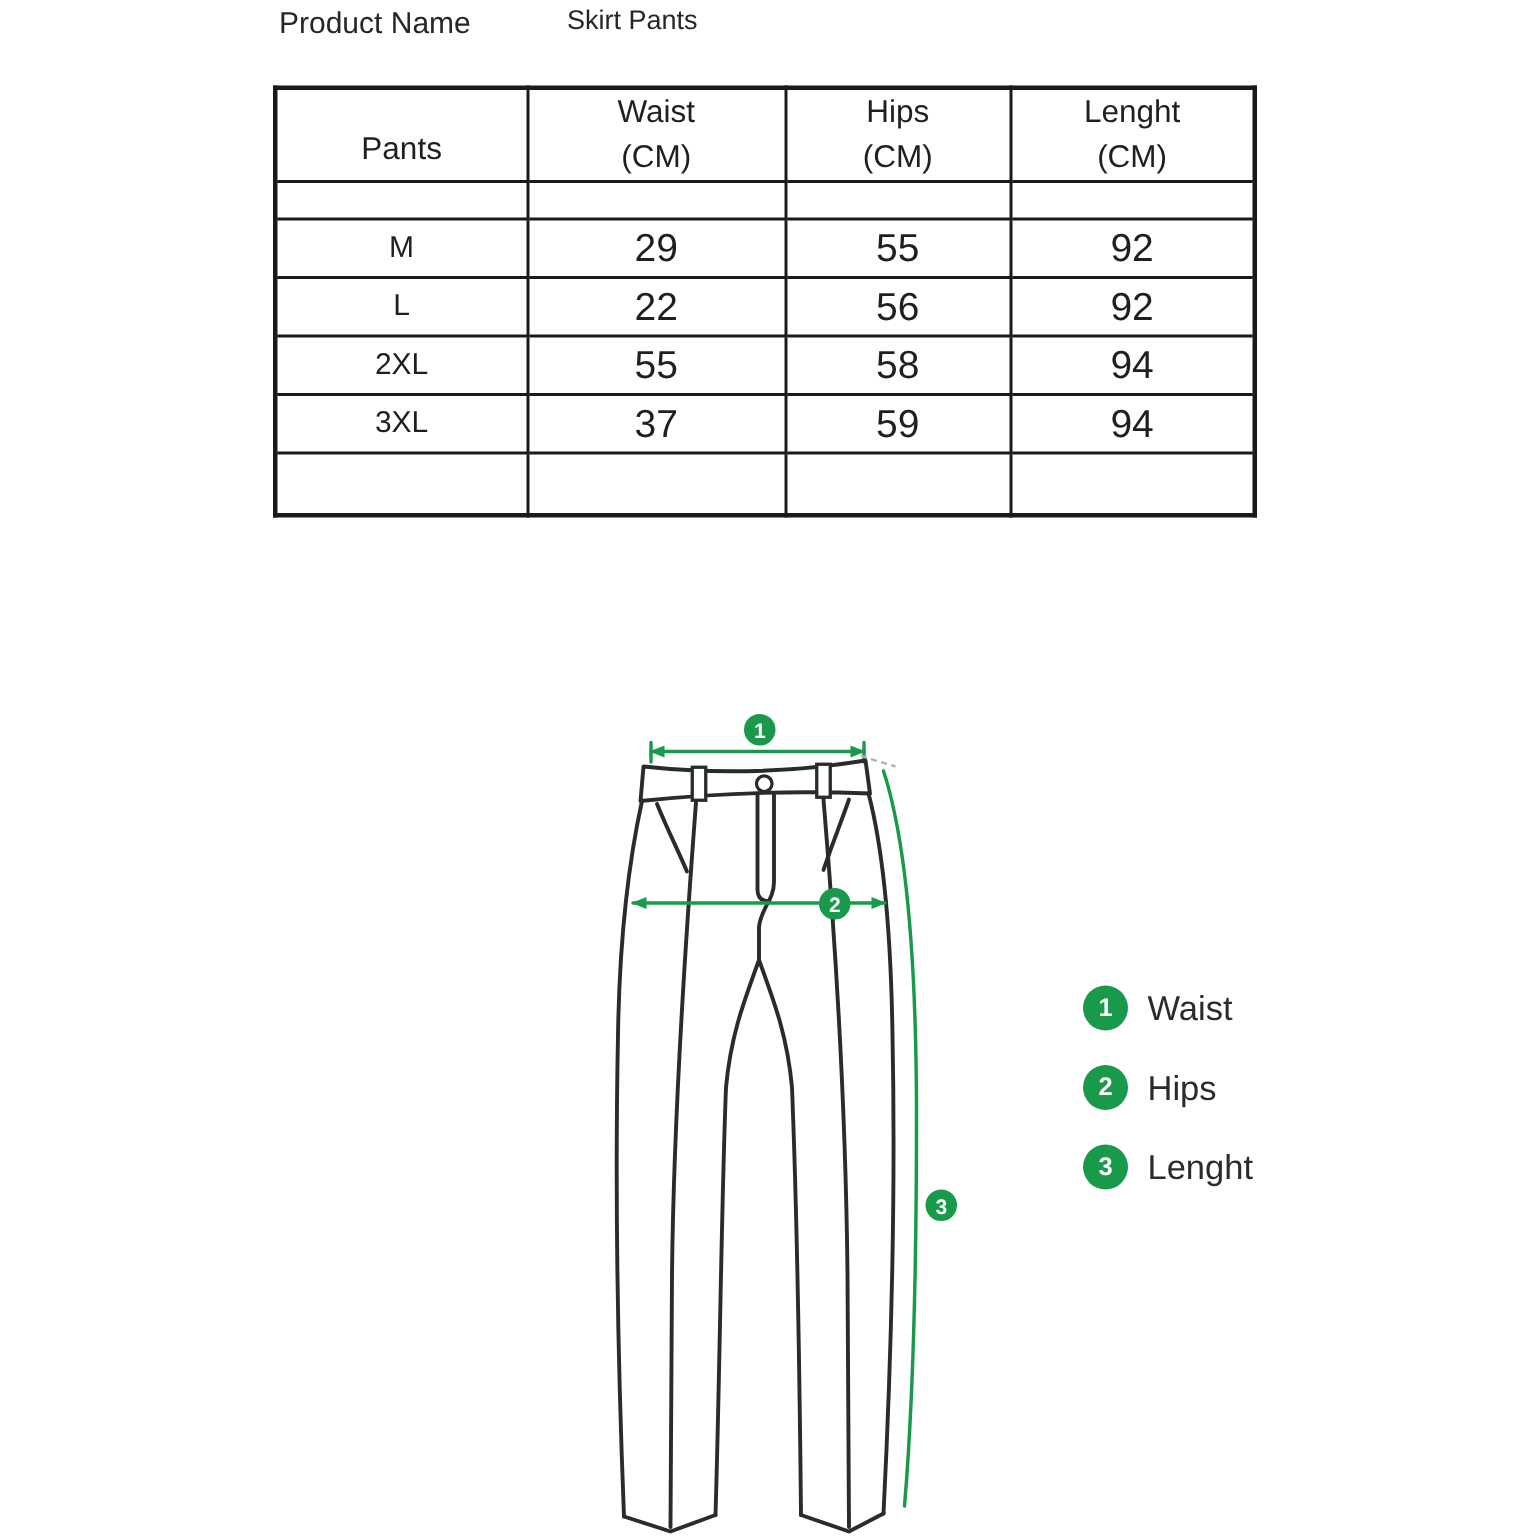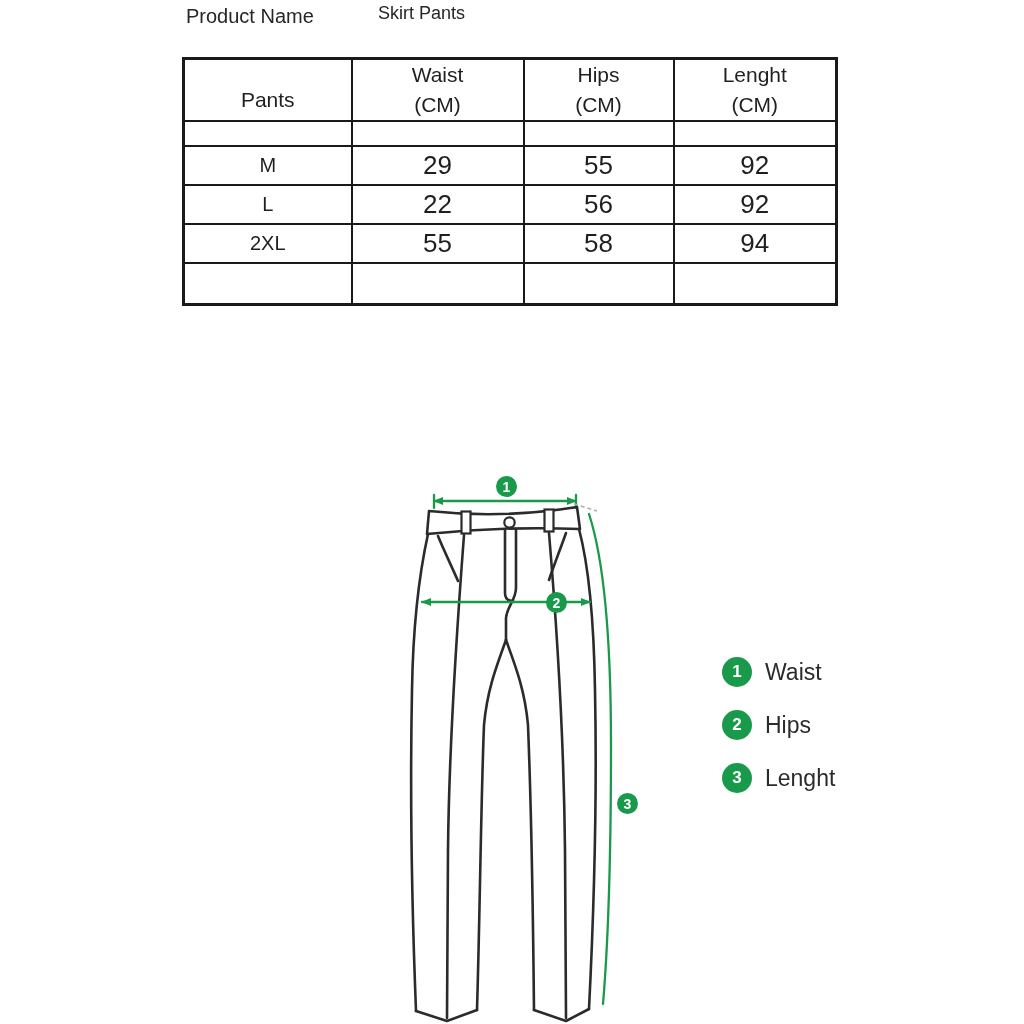--- a/index.html
+++ b/index.html
@@ -125,20 +125,26 @@
       <tr class="data-row">
         <td class="size-cell">L</td>
         <td>22</td>
         <td>56</td>
         <td>92</td>
       </tr>
       <tr class="data-row">
         <td class="size-cell">2XL</td>
         <td>55</td>
         <td>58</td>
+        <td>94</td>
+      </tr>
+      <tr class="data-row">
+        <td class="size-cell">3XL</td>
+        <td>37</td>
+        <td>59</td>
         <td>94</td>
       </tr>
       <tr class="bottom-row">
         <td></td>
           <td></td>
         <td></td>
           <td></td>
       </tr>
     </tbody>
   </table>

